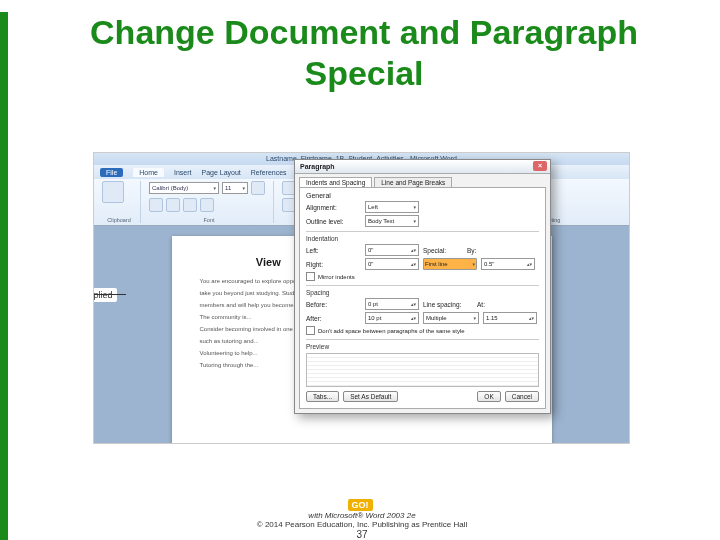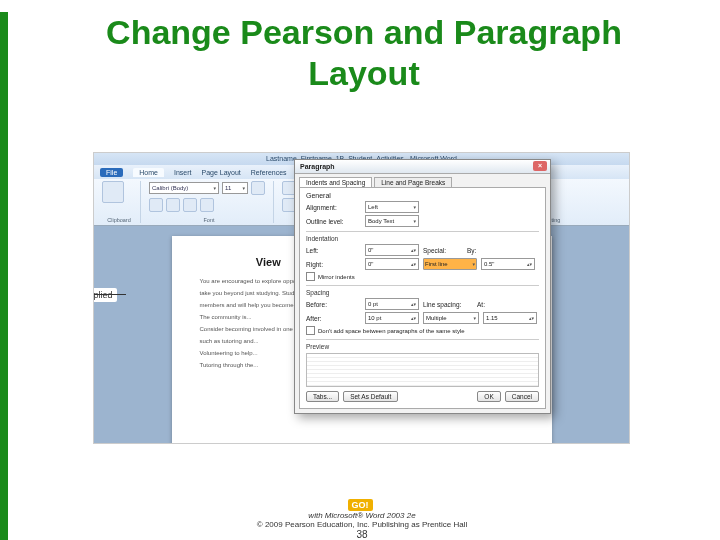--- a/index.html
+++ b/index.html
@@ -251,21 +251,21 @@
   }
   .footer .left { font-style: italic; font-size: 8px; }
   .footer .center { flex:1; text-align:center; font-size: 8px; }
   .footer .pagenum { font-size: 10px; }
 </style>
 </head>
 <body>
 
 <div class="slide">
 
-  <div class="title">Change Pearson and Paragraph Layout</div>
+  <div class="title">Change Document and Paragraph Special</div>
 
   <div class="figure-area">
     <div class="callout">First line indent applied</div>
     <div class="callout-line"></div>
 
     <div class="word-titlebar">
       <span>Lastname_Firstname_1B_Student_Activities - Microsoft Word</span>
     </div>
 
     <div class="ribbon-tabs">
@@ -477,17 +477,17 @@
         </div>
 
       </div>
     </div>
 
   </div>
 
   <div class="footer">
     <span class="go-badge">GO!</span>
     <span class="left">with Microsoft® Word 2003 2e</span>
-    <span class="center">© 2009 Pearson Education, Inc. Publishing as Prentice Hall</span>
-    <span class="pagenum">38</span>
+    <span class="center">© 2014 Pearson Education, Inc. Publishing as Prentice Hall</span>
+    <span class="pagenum">37</span>
   </div>
 
 </div>
 
 </body></html>

